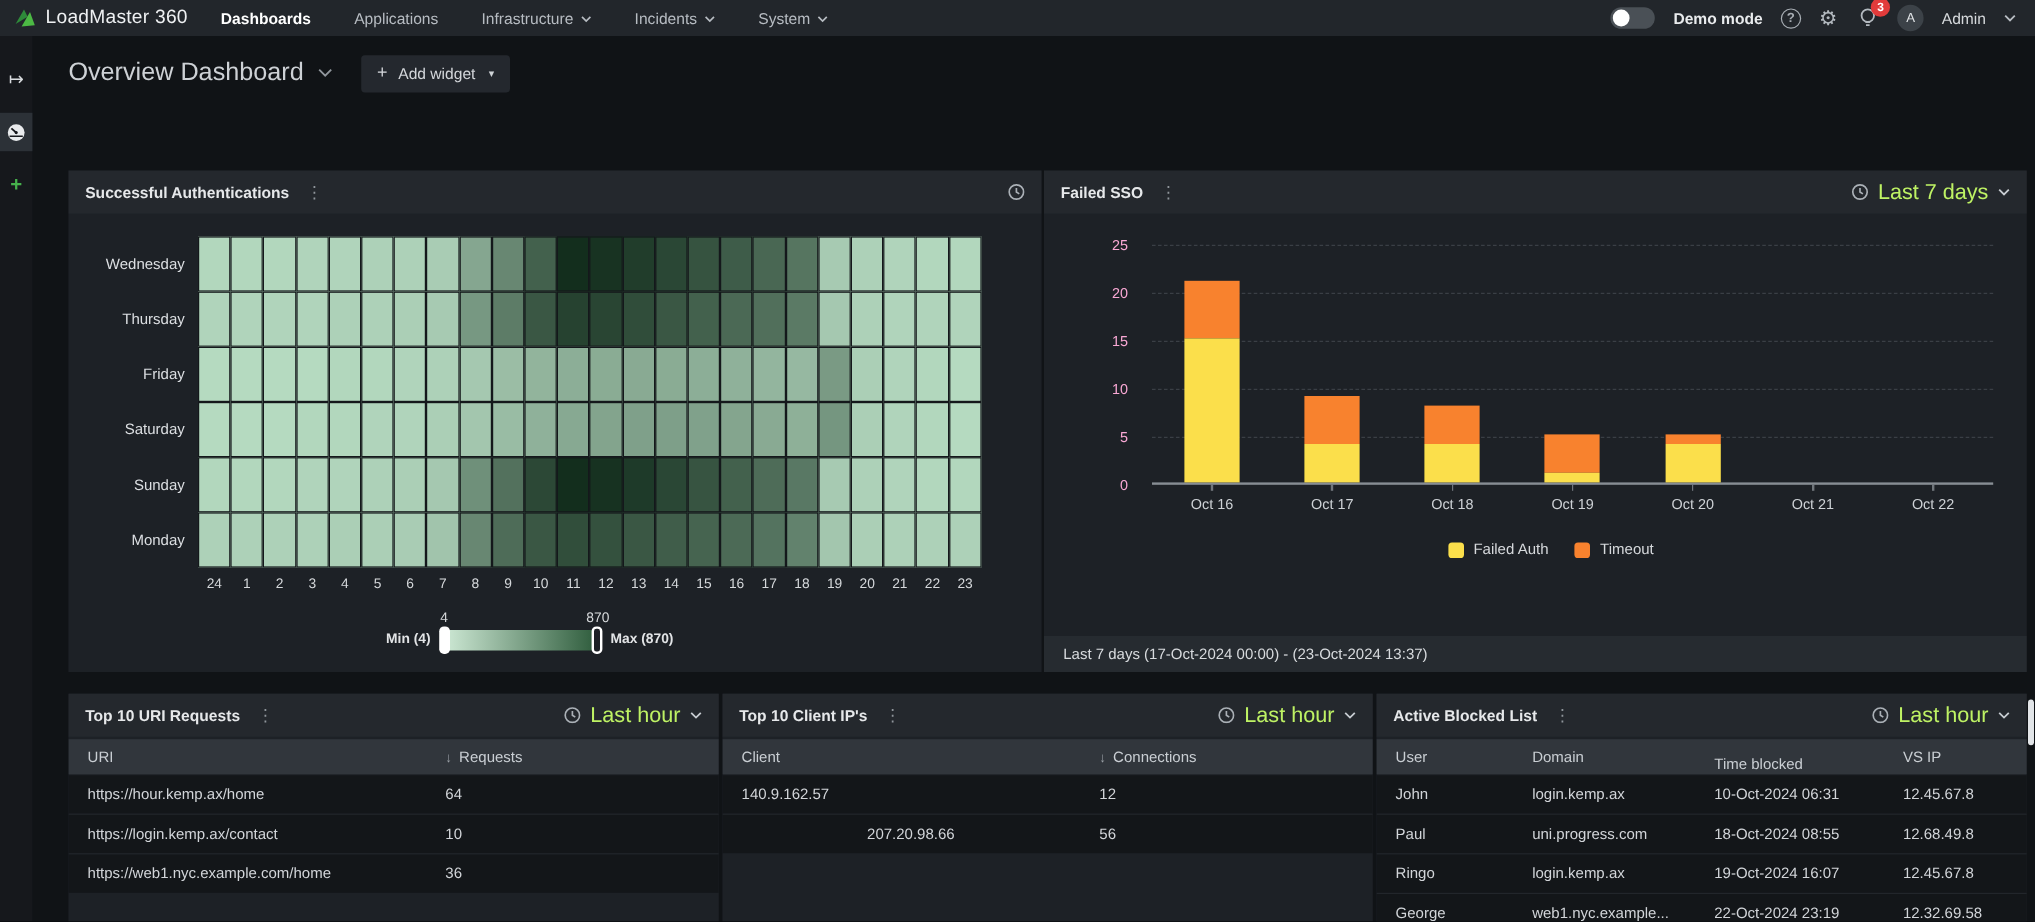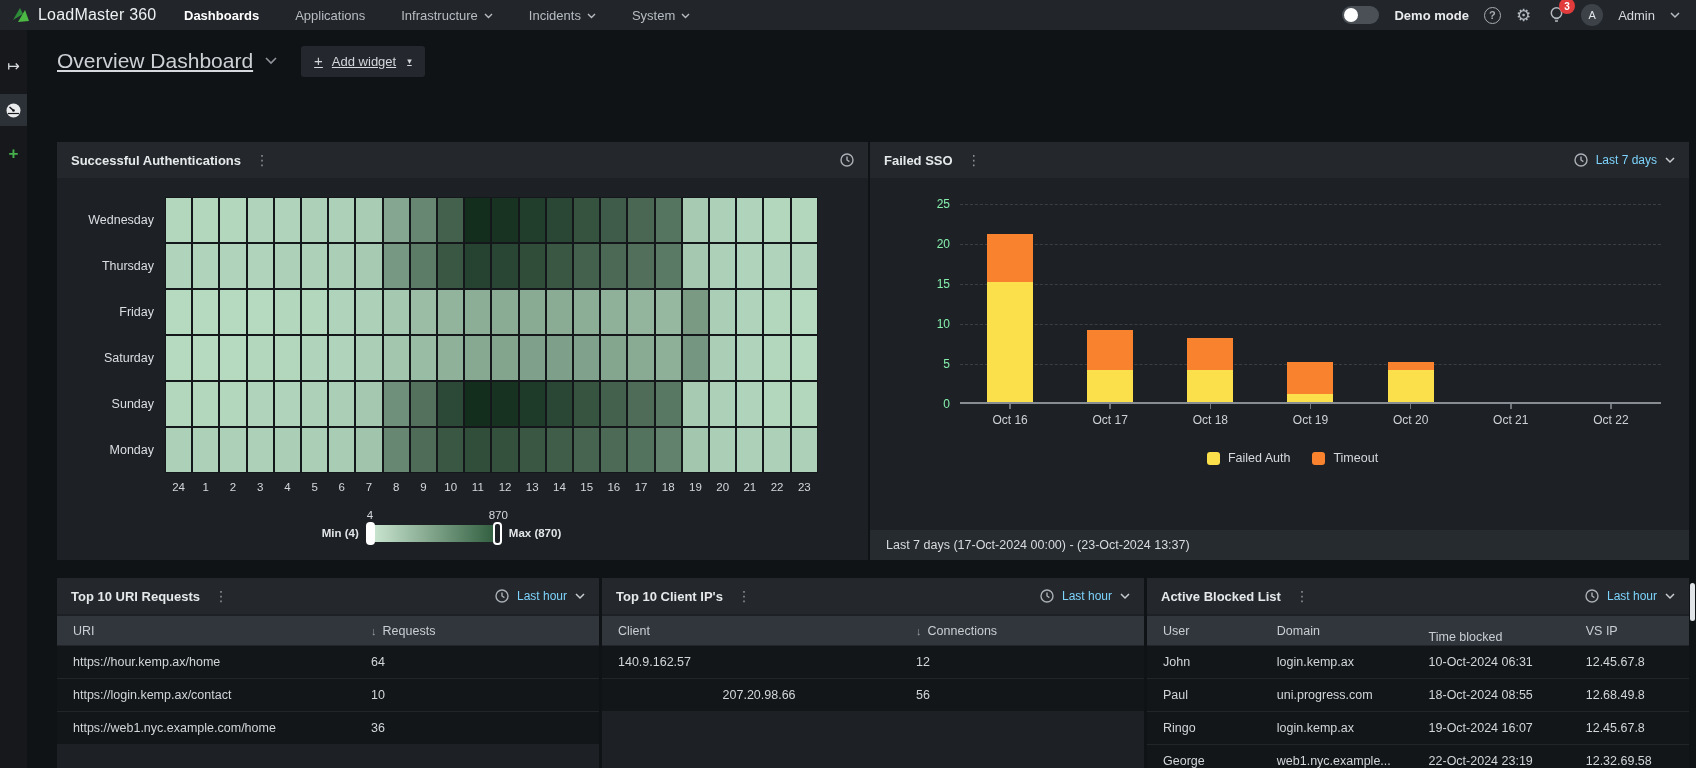--- a/index.html
+++ b/index.html
@@ -33,39 +33,39 @@
 
   
   .sidebar{position:absolute;left:0;top:30px;bottom:0;width:27px;background:#16181c;
            display:flex;flex-direction:column;align-items:center;z-index:5;}
   .sb-item{width:27px;height:32px;display:flex;align-items:center;justify-content:center;cursor:pointer;}
   .sb-expand{margin-top:20px;color:#d9dcdf;font-size:15px;}
   .sb-dash{margin-top:12px;background:#2c3137;}
   .sb-plus{margin-top:12px;color:#46b14c;font-size:17px;font-weight:bold;}
 
   
-  .main{position:absolute;left:27px;top:30px;right:0;bottom:0;text-decoration:underline;}
+  .main{position:absolute;left:27px;top:30px;right:0;bottom:0;}
   .title-row{display:flex;align-items:center;height:62px;padding-left:30px;gap:24px;}
   .page-title{display:flex;align-items:center;gap:12px;font-size:21px;font-weight:400;color:#cdd1d5;cursor:pointer;}
   .add-widget{display:flex;align-items:center;gap:9px;background:#24282e;border:none;border-radius:3px;
               color:#d3d6da;font-size:13px;padding:8px 13px;cursor:pointer;font-family:inherit;}
   .add-widget .plus{font-size:15px;line-height:10px;}
   .add-widget .caret{font-size:9px;color:#cfd3d7;margin-left:2px;}
 
   .time-bar{position:absolute;left:30px;right:7px;top:70px;height:30px;background:#22262b;
             display:flex;align-items:center;padding-left:16px;font-size:12.5px;color:#dbdee1;}
 
   .row1{position:absolute;left:30px;right:7px;top:112px;height:418px;display:flex;gap:2px;}
   .row2{position:absolute;left:30px;right:7px;top:548px;height:300px;display:flex;gap:3px;}
   .widget{position:relative;background:#1d2126;overflow:hidden;flex:1;}
   #auth-widget{flex:0 0 811px;}
   .w-head{height:36px;background:#24282d;display:flex;align-items:center;padding:0 14px;gap:14px;}
   .w-title{font-size:13px;font-weight:bold;color:#e6e8ea;white-space:nowrap;}
   .kebab{color:#8f959b;font-size:14px;cursor:pointer;line-height:1;}
-  .w-head-right{margin-left:auto;display:flex;align-items:center;gap:8px;color:#7dd3fc;font-size:12px;cursor:pointer;}
+  .w-head-right{margin-left:auto;display:flex;align-items:center;gap:8px;color:#bef264;font-size:18px;cursor:pointer;}
   .w-foot{position:absolute;left:0;right:0;bottom:0;height:30px;background:#262b30;
           display:flex;align-items:center;padding-left:16px;font-size:12.5px;color:#d8dbde;}
 
   
   .hm-wrap{padding:19px 50px 0 8px;}
   .hm-row{display:flex;height:46px;}
   .hm-label{flex:0 0 100px;text-align:right;padding-right:11px;font-size:12.5px;color:#dcdfe2;
             display:flex;align-items:center;justify-content:flex-end;}
   .hm-cells{flex:1;display:flex;}
   .hm-cell{flex:1;border:1px solid #14181b;}
@@ -83,21 +83,21 @@
   .hm-track{position:relative;width:130px;height:17px;border-radius:3px;
             background:linear-gradient(90deg,#cfead6,#2c5a3a);cursor:pointer;}
   .hm-handle{position:absolute;top:-3px;width:9px;height:23px;border-radius:4px;background:#ffffff;cursor:ew-resize;}
   .hm-handle.left{left:-3px;}
   .hm-handle.right{right:-3px;background:#1d2126;border:2px solid #ffffff;}
 
   
   .sso-body{padding:26px 28px 0 54px;}
   .sso-chart{display:flex;}
   .sso-ylab{flex:0 0 36px;position:relative;height:200px;}
-  .sso-ylab span{position:absolute;right:10px;font-size:12px;color:#86efac;}
+  .sso-ylab span{position:absolute;right:20px;font-size:12px;color:#f9a8d4;}
   .sso-plot{flex:1;position:relative;height:200px;border-bottom:2px solid #878d93;}
   .gl{position:absolute;left:0;right:0;border-top:1px dashed #3a3f45;}
   .sso-slots{position:absolute;left:0;right:0;top:0;bottom:0;display:flex;}
   .slot{flex:1;display:flex;align-items:flex-end;justify-content:center;}
   .stack{display:flex;flex-direction:column-reverse;width:46px;}
   .seg{width:100%;}
   .sso-xrow{display:flex;margin-left:36px;}
   .sso-xcell{flex:1;text-align:center;font-size:12px;color:#ced2d6;}
   .sso-tick{width:1.5px;height:5px;background:#70767c;margin:0 auto 4px;}
   .sso-legend{display:flex;justify-content:center;gap:22px;margin-top:24px;}

